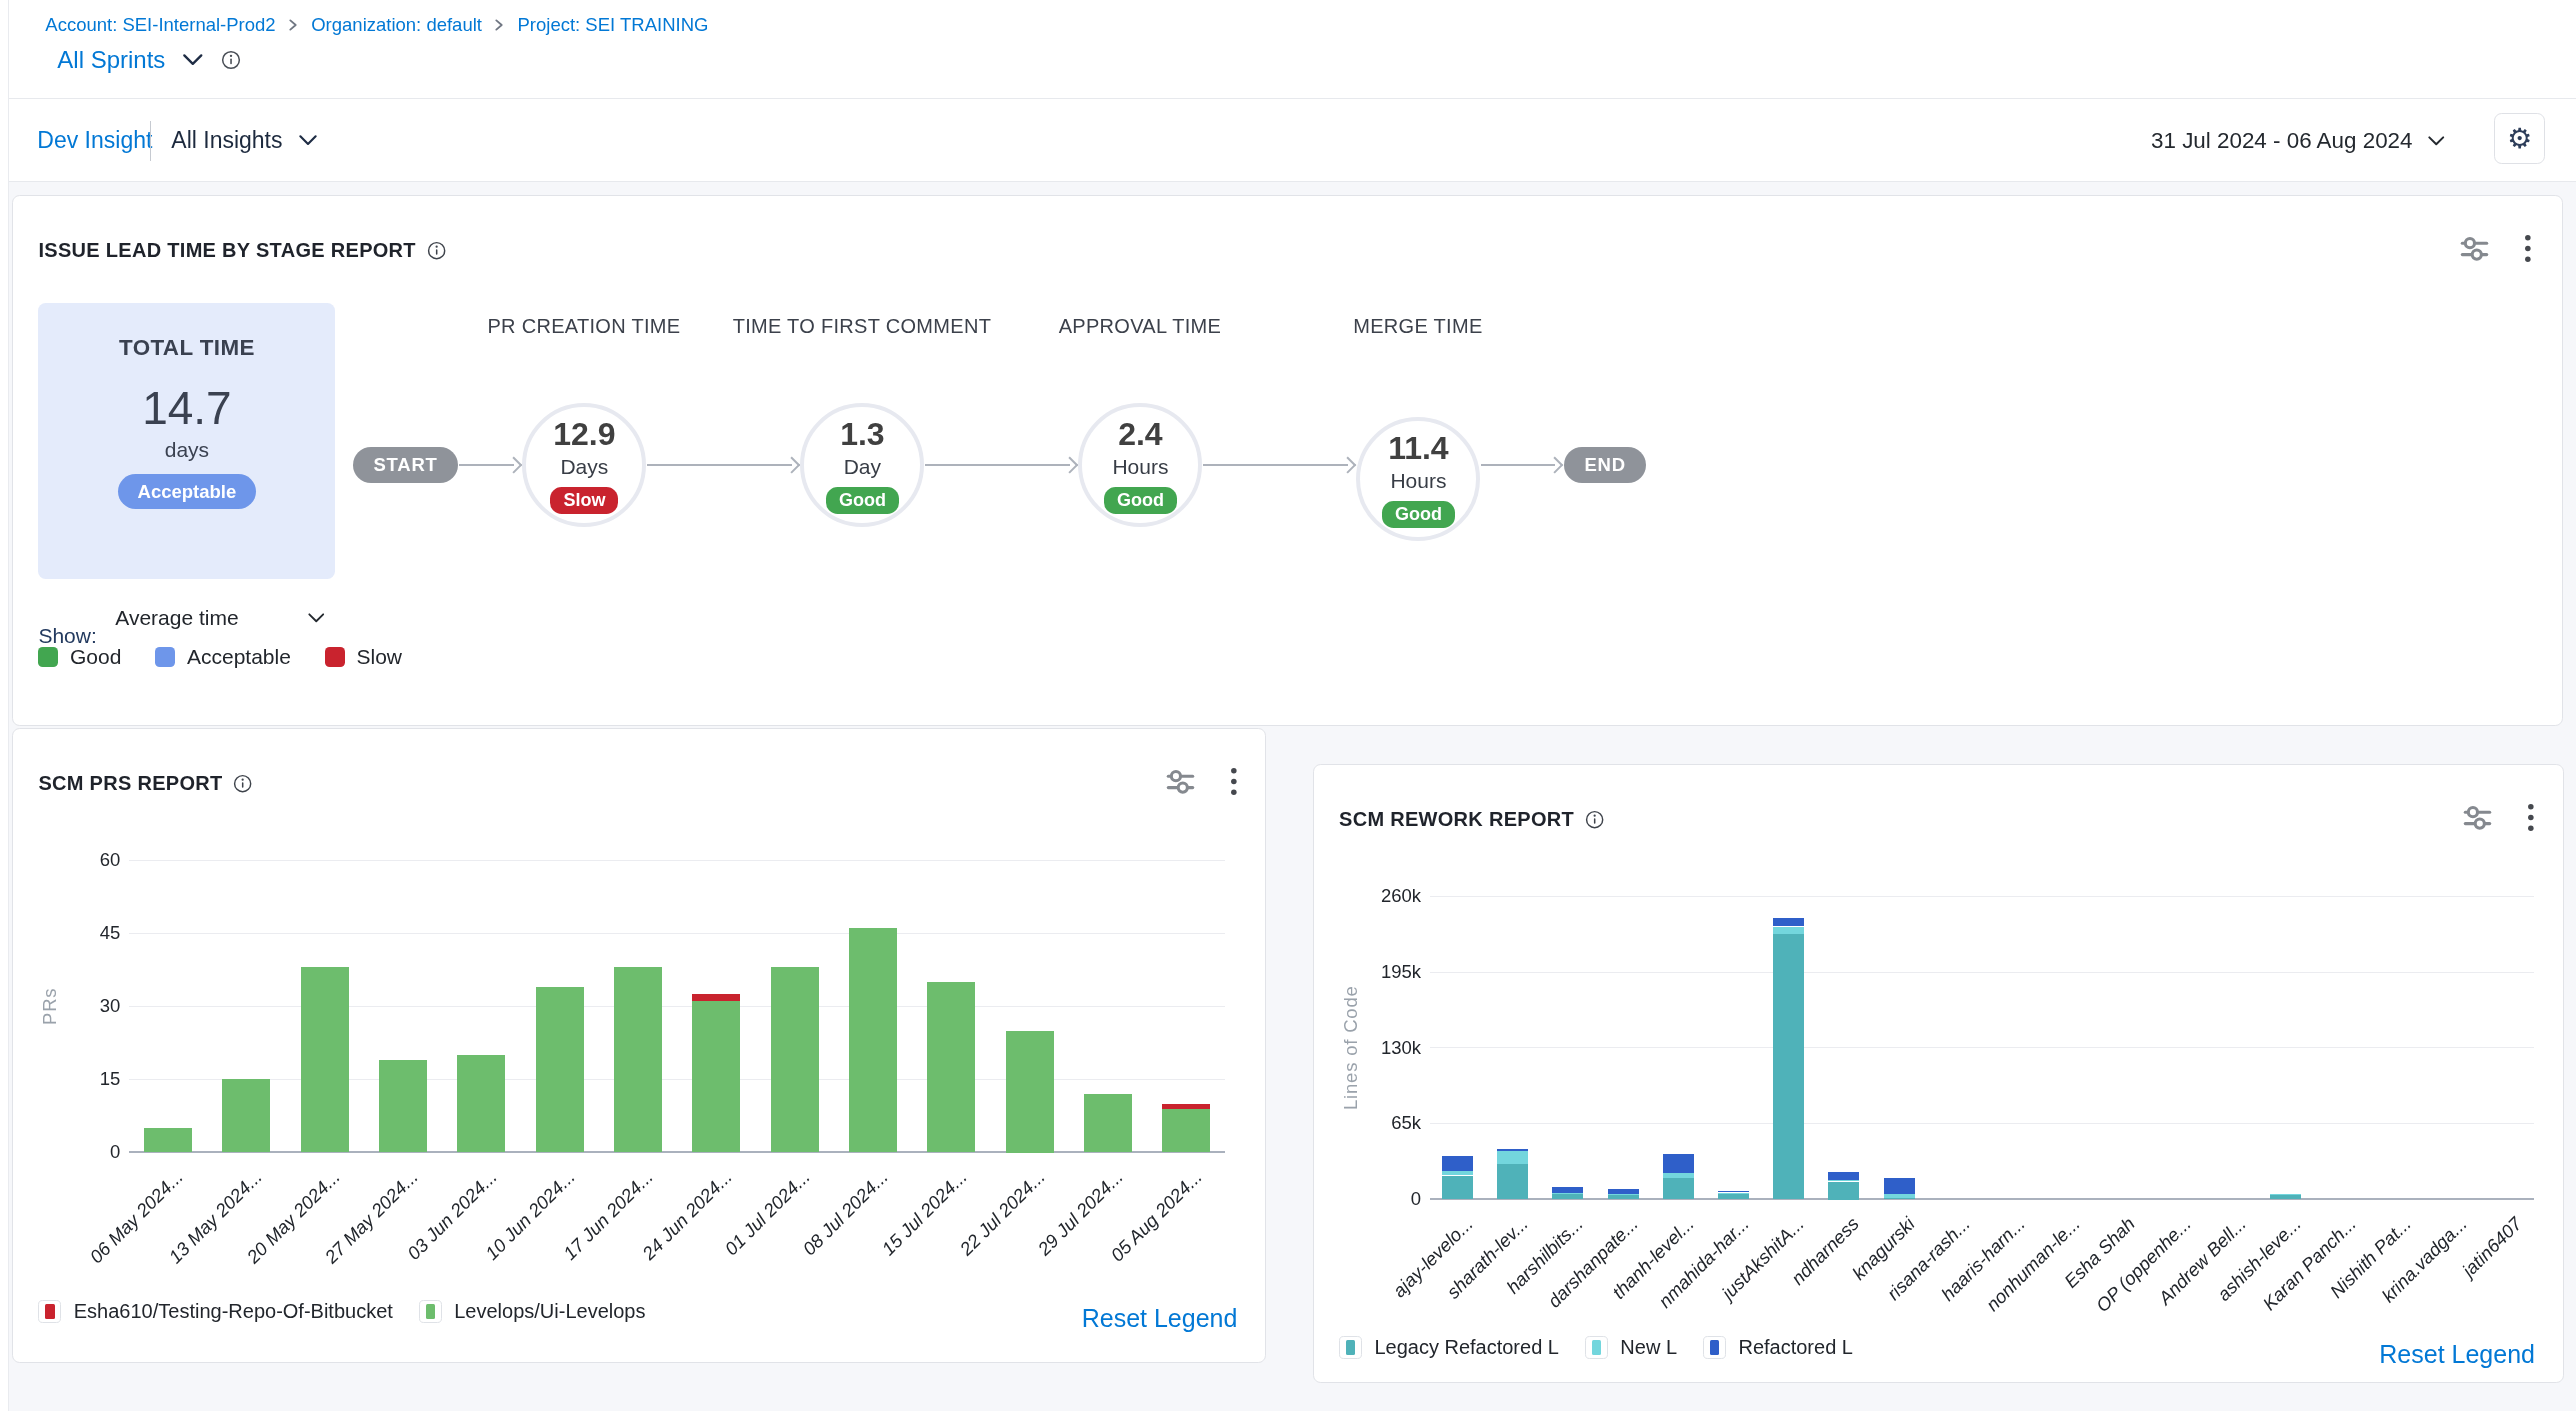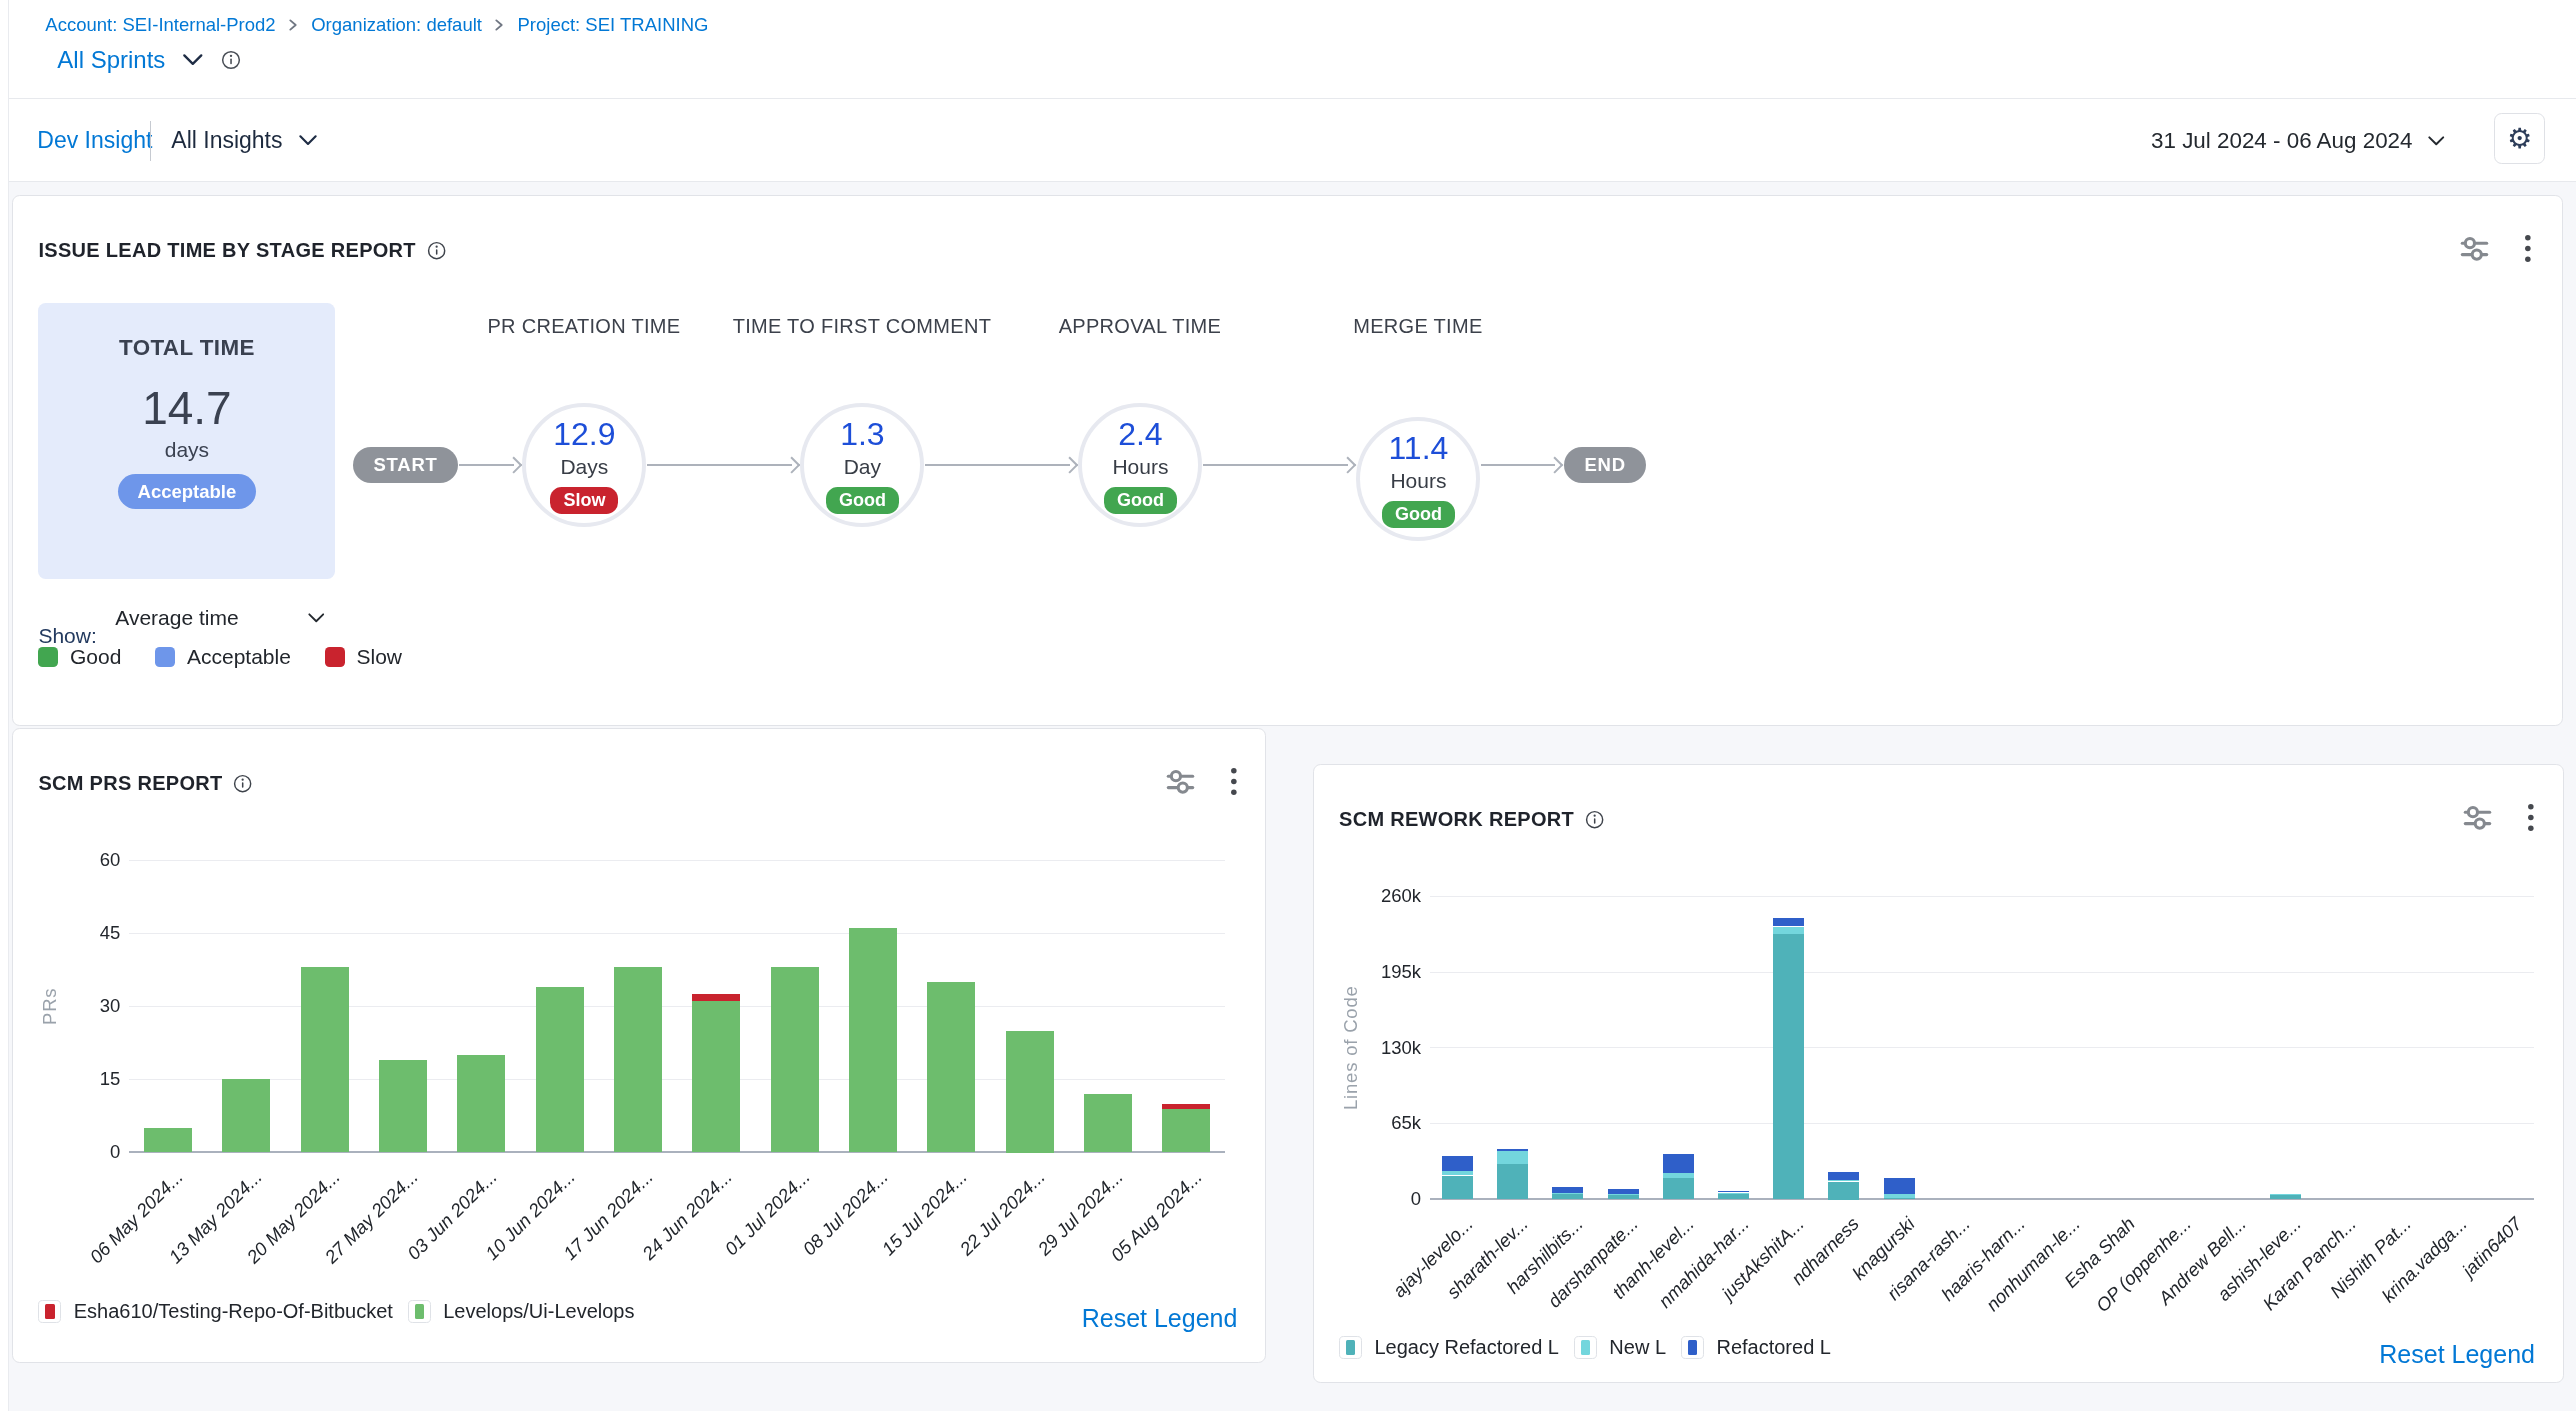--- a/index.html
+++ b/index.html
@@ -47,33 +47,33 @@
   .lt-legend { position:absolute; left:25px; top:449px; display:flex; align-items:center; gap:34px; }
   .lt-legend-item { display:flex; align-items:center; gap:11.6px; }
   .lt-legend-swatch { width:20px; height:20px; border-radius:4.6px; }
   .lt-legend-label { font-size:21px; color:#22262c; }
 
   .flow-pill { position:absolute; height:36px; display:flex; align-items:center; padding:0 20px; background:#8f939a; border-radius:18.5px; color:#fff; font-size:18.5px; font-weight:700; letter-spacing:0.8px; }
   .flow-line { position:absolute; height:1.5px; background:#adb2bb; }
   .flow-head { position:absolute; width:11.6px; height:11.6px; border-top:2.3px solid #adb2bb; border-right:2.3px solid #adb2bb; transform:rotate(45deg); }
   .stage-label { position:absolute; width:263px; text-align:center; font-size:20px; color:#3c414b; font-weight:500; letter-spacing:0.3px; line-height:28.6px; }
   .stage-circle { position:absolute; width:124px; height:124px; border:4.6px solid #e7e9f0; border-radius:50%; background:#fff; display:flex; flex-direction:column; align-items:center; justify-content:center; cursor:pointer; }
-  .stage-value { font-size:32px; font-weight:400; color:#1d4ed8; }
+  .stage-value { font-size:32px; font-weight:700; color:#404040; }
   .stage-unit { font-size:21px; color:#383d46; margin-top:1.5px; }
   .stage-pill { margin-top:7.7px; font-size:18px; font-weight:700; color:#fff; padding:3.1px 13px; border-radius:11.6px; }
 
   .chart { position:absolute; left:0; top:0; right:0; bottom:0; }
   .grid-line { position:absolute; height:0.8px; background:#ebecf0; }
   .grid-line.base { height:1.5px; background:#aab1bd; }
   .ytick { position:absolute; width:62px; text-align:right; font-size:18.5px; color:#22262c; }
   .ylabel { position:absolute; writing-mode:vertical-rl; transform:rotate(180deg); font-size:18.5px; color:#9aa2ab; letter-spacing:0.8px; display:flex; align-items:center; justify-content:center; }
   .bar-seg { position:absolute; }
   .xlabel { position:absolute; width:216px; text-align:right; font-size:18.5px; font-style:italic; color:#22262c; white-space:nowrap; transform:rotate(-45deg); transform-origin:100% 0; }
 
-  .chart-legend { position:absolute; left:25px; top:571px; display:flex; align-items:center; gap:15px; }
+  .chart-legend { position:absolute; left:25px; top:571px; display:flex; align-items:center; gap:26px; }
   .cl-item { display:flex; align-items:center; gap:12.4px; cursor:pointer; }
   .cl-marker { width:23px; height:23px; border:0.8px solid #dfe2e7; border-radius:4.6px; background:#fff; display:flex; align-items:center; justify-content:center; }
   .cl-marker-fill { width:9.3px; height:15.4px; border-radius:1.5px; }
   .cl-label { font-size:20px; color:#22262c; }
   .reset-link { position:absolute; right:28px; top:575px; font-size:25px; color:#0278d5; cursor:pointer; }
 </style>
 </head>
 <body>
 
 <div class="left-rail"></div>

